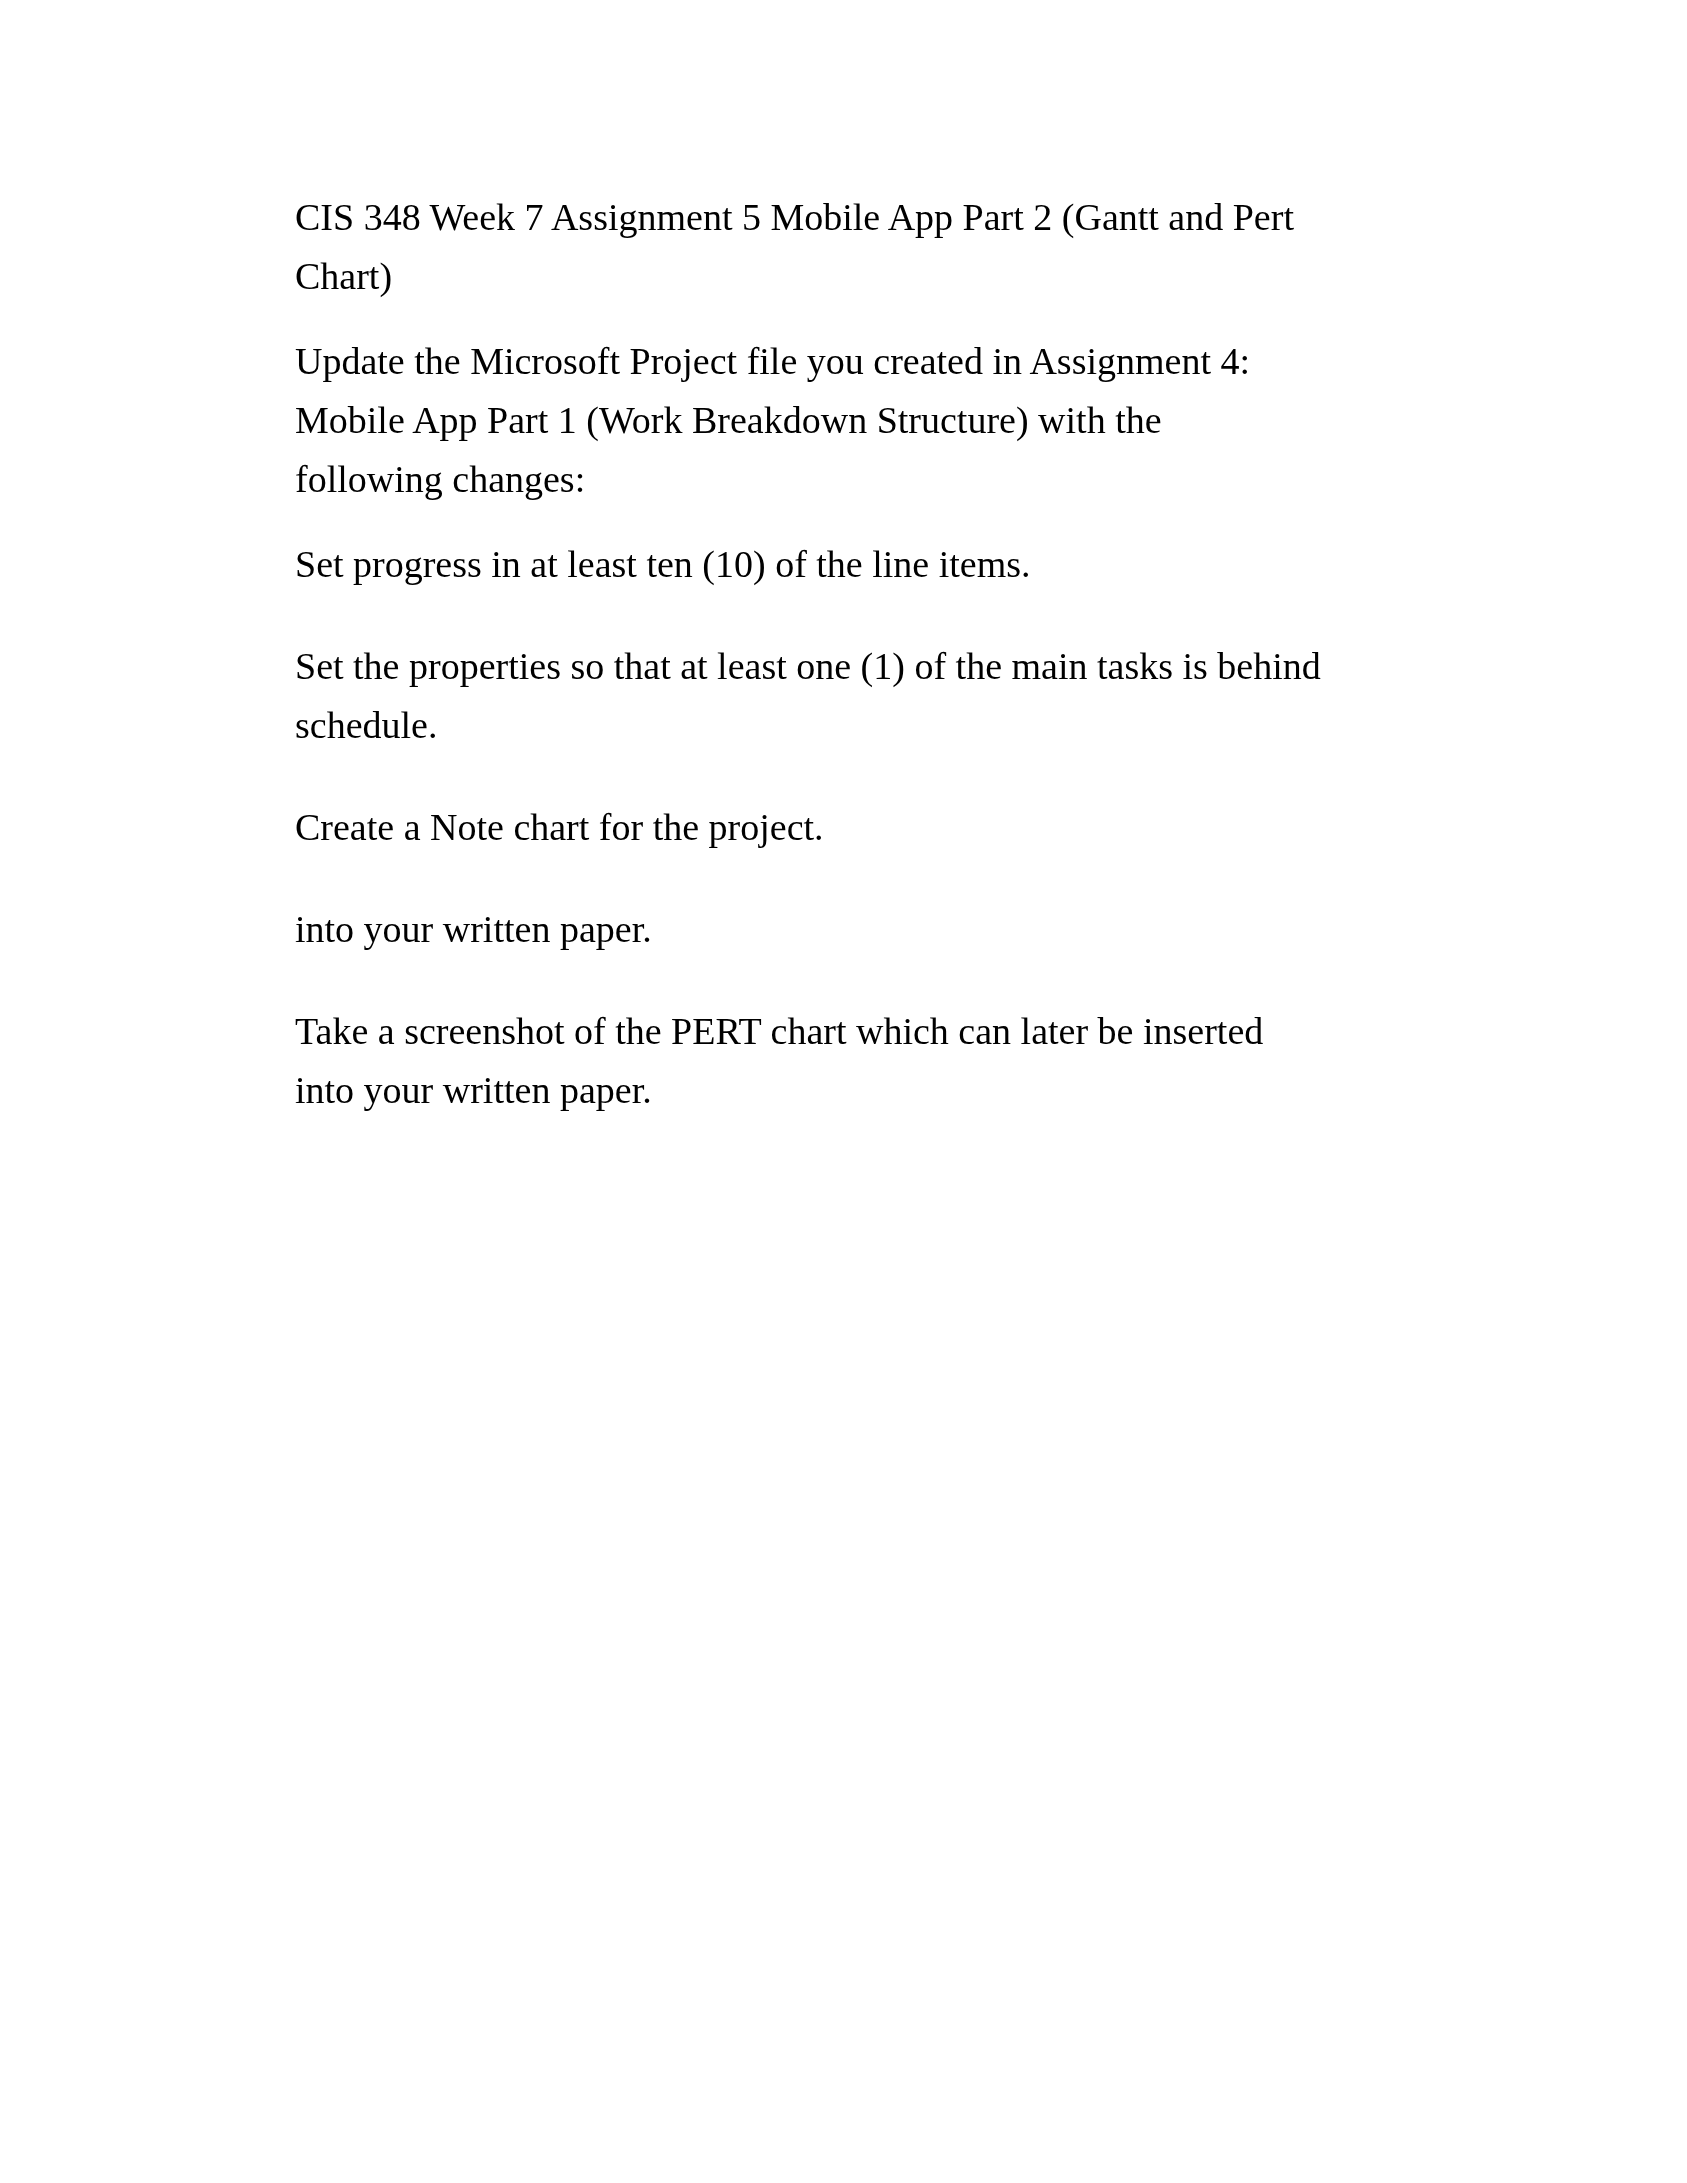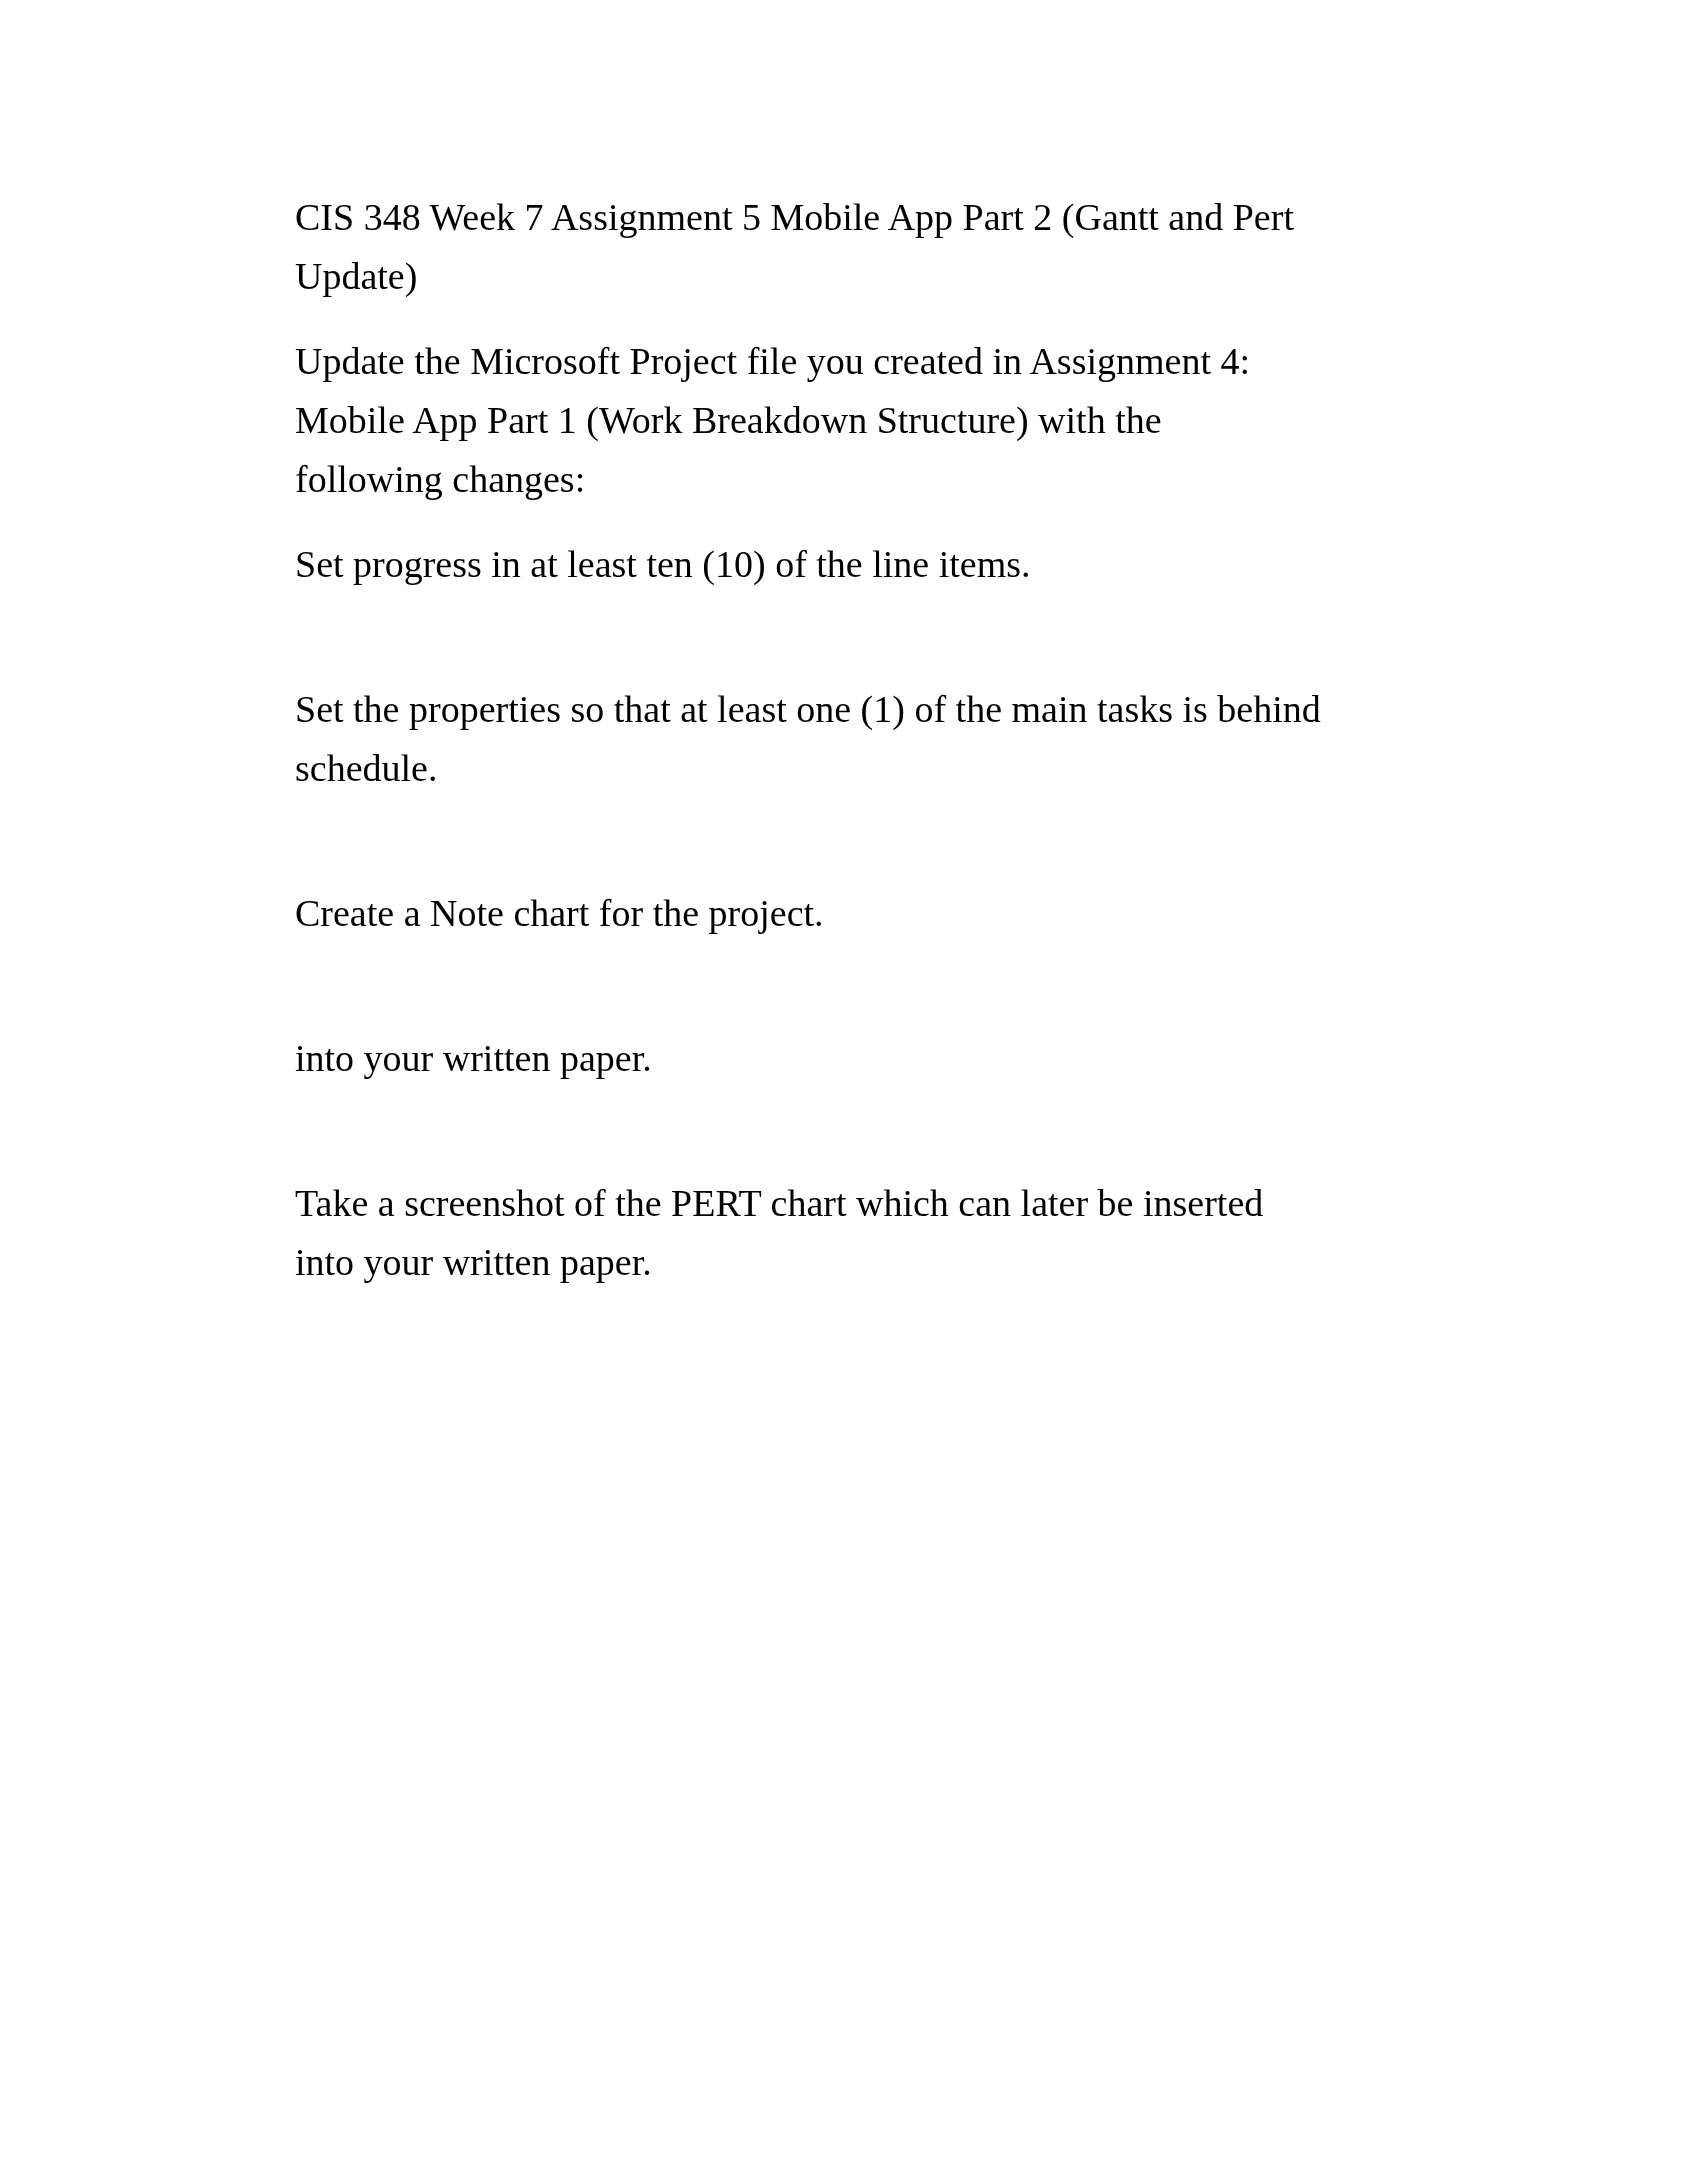--- a/index.html
+++ b/index.html
@@ -16,34 +16,34 @@
     background: #ffffff;
     padding: 188px 152px 0 295px;
     overflow: hidden;
   }
   .para {
     font-size: 38px;
     line-height: 59px;
     margin: 0 0 26px 0;
     font-weight: 400;
   }
-  .para.gap { margin-top: 86px; }
+  .para.gap { margin-top: 43px; }
   .line {
     display: block;
     white-space: nowrap;
   }
 </style>
 </head>
 <body>
 
 <div class="page">
 
   <p class="para">
     <span class="line">CIS 348 Week 7 Assignment 5 Mobile App Part 2 (Gantt and Pert</span>
-    <span class="line">Update)</span>
+    <span class="line">Chart)</span>
   </p>
 
   <p class="para">
     <span class="line">Update the Microsoft Project file you created in Assignment 4:</span>
     <span class="line">Mobile App Part 1 (Work Breakdown Structure) with the</span>
     <span class="line">following changes:</span>
   </p>
 
   <p class="para">
     <span class="line">Set progress in at least ten (10) of the line items.</span>

